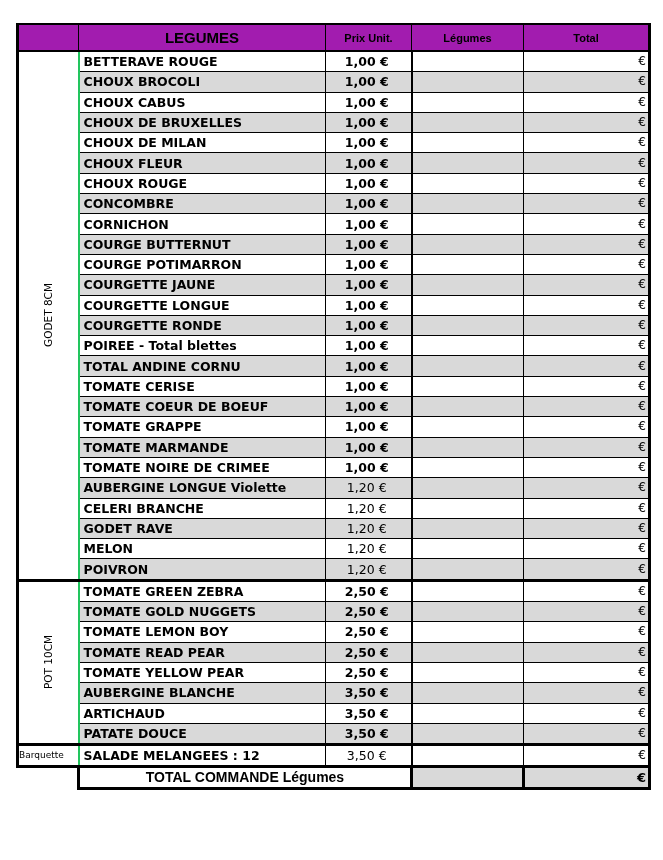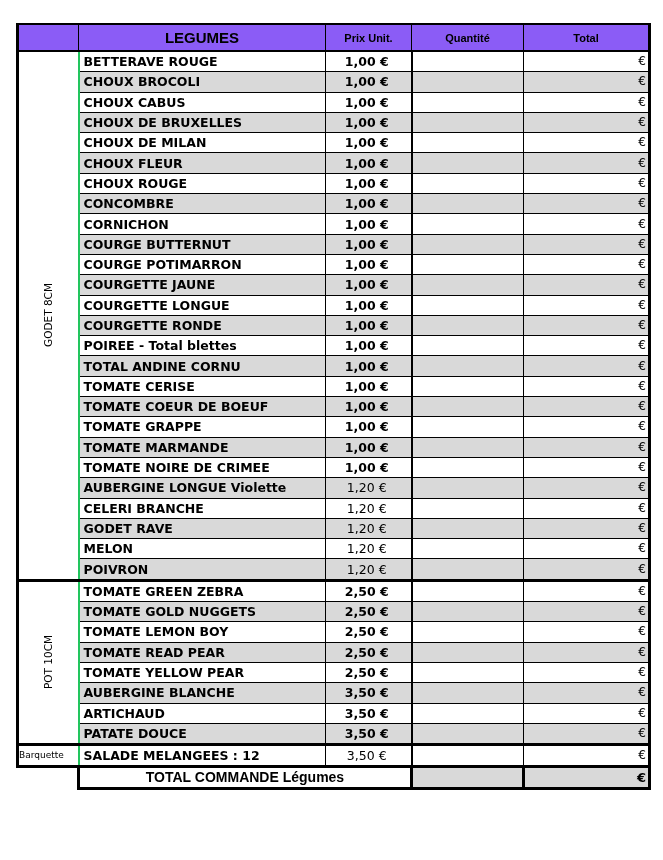--- a/index.html
+++ b/index.html
@@ -1,20 +1,20 @@
 <!DOCTYPE html>
 <html><head>
 <meta charset="utf-8">
 <style>
   html,body{margin:0;padding:0;background:#fff;}
   body{width:663px;height:860px;position:relative;font-family:"DejaVu Sans",sans-serif;color:#000;}
   table{position:absolute;left:16px;top:23px;border-collapse:collapse;table-layout:fixed;}
   td,th{padding:0;overflow:hidden;white-space:nowrap;}
   col.c0{width:61px;} col.c1{width:247px;} col.c2{width:86px;} col.c3{width:112px;} col.c4{width:126px;}
-  thead th{height:25px;border:2px solid #000;border-left-width:1px;border-right-width:1px;background:#8b5cf6;}
+  thead th{height:25px;border:2px solid #000;border-left-width:1px;border-right-width:1px;background:#a21caf;}
   th.h-empty{border-left:3px solid #000;}
   th.h-leg{font-family:"Liberation Sans",sans-serif;font-size:15px;font-weight:bold;}
   th.h-small{font-family:"Liberation Sans",sans-serif;font-size:11px;font-weight:bold;}
   th.h-total{border-right:3px solid #000;}
   tbody td{height:19.3px;border:1px solid #000;font-size:12.5px;line-height:19px;}
   td.name{font-weight:bold;padding-left:4px;border-left:2px solid #22c55e;}
   td.price{text-align:center;padding-right:3px;border-right:2px solid #000;}
   td.price.b{font-weight:bold;}
   td.qty{}
   td.tot{text-align:right;padding-right:2px;border-right:3px solid #000;font-size:12px;}
@@ -38,21 +38,21 @@
       <col class="c1">
       <col class="c2">
       <col class="c3">
       <col class="c4">
     </colgroup>
   <thead>
     <tr>
       <th class="h-empty"></th>
       <th class="h-leg">LEGUMES</th>
       <th class="h-small">Prix Unit.</th>
-      <th class="h-small">Quantité</th>
+      <th class="h-small">Légumes</th>
       <th class="h-small h-total">Total</th>
     </tr>
   </thead>
   <tbody id="tbody">
       <tr>
         <td rowspan="26" class="grp">
           <span>GODET 8CM</span>
         </td>
         <td class="name">BETTERAVE ROUGE</td>
         <td class="price b">1,00 €</td>

